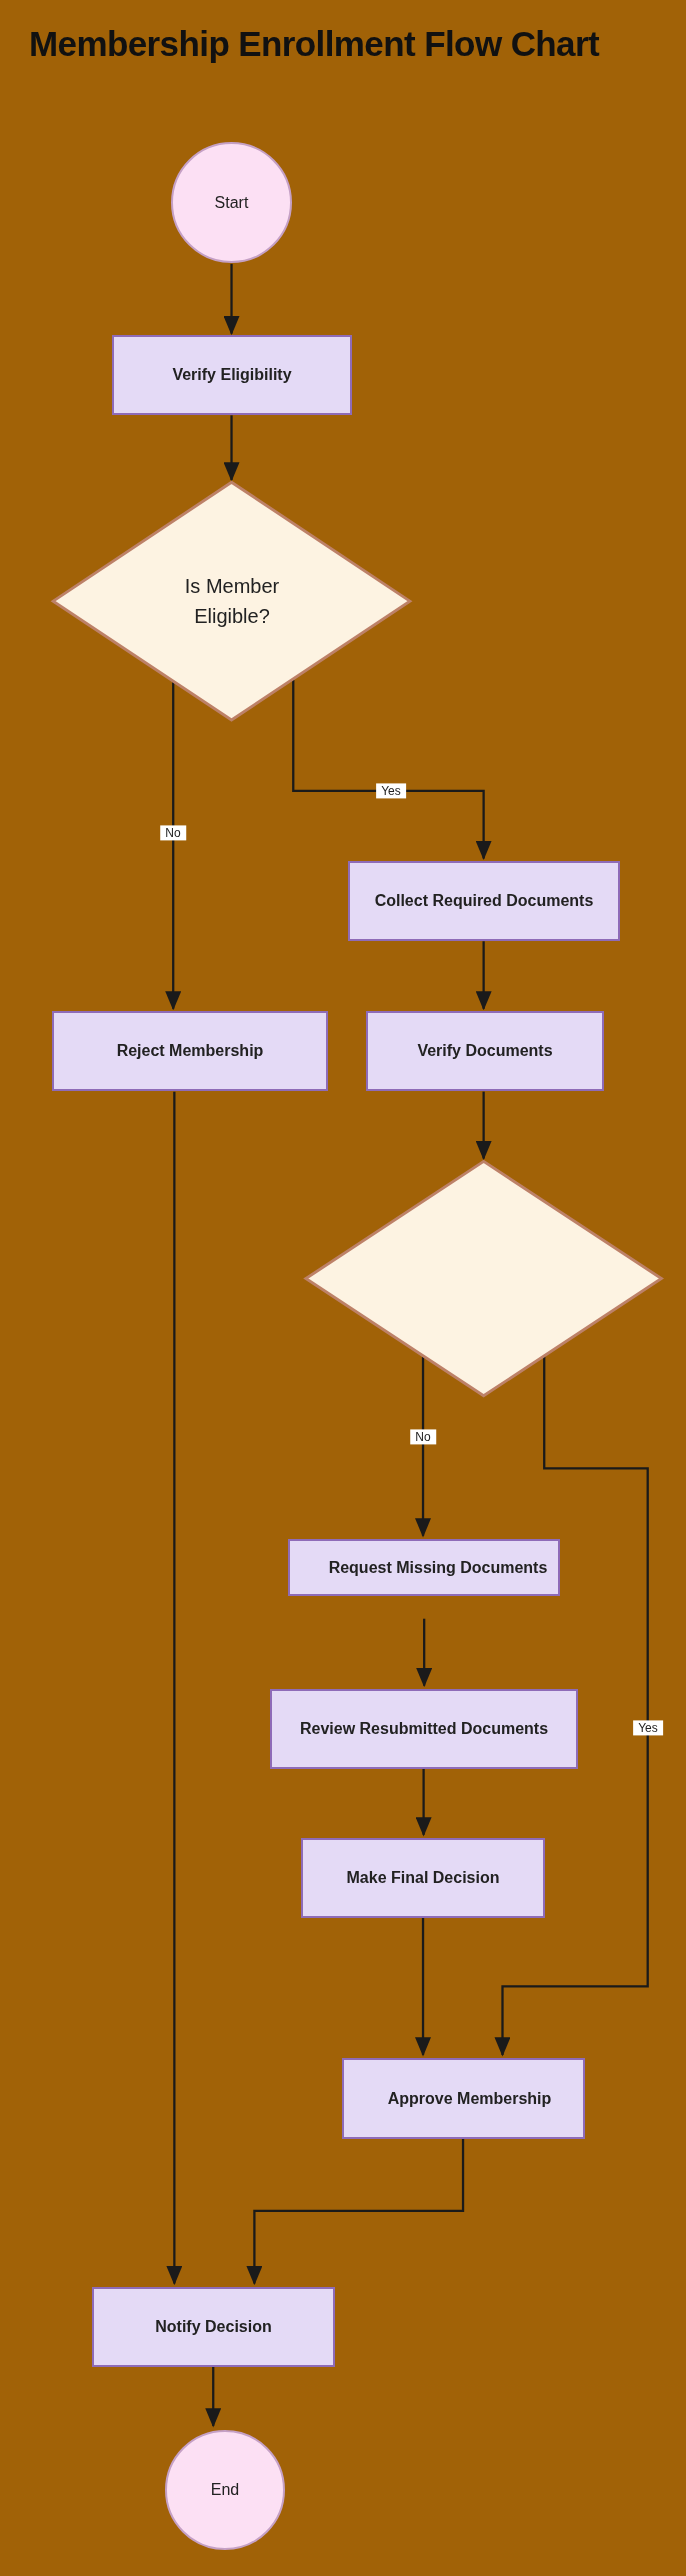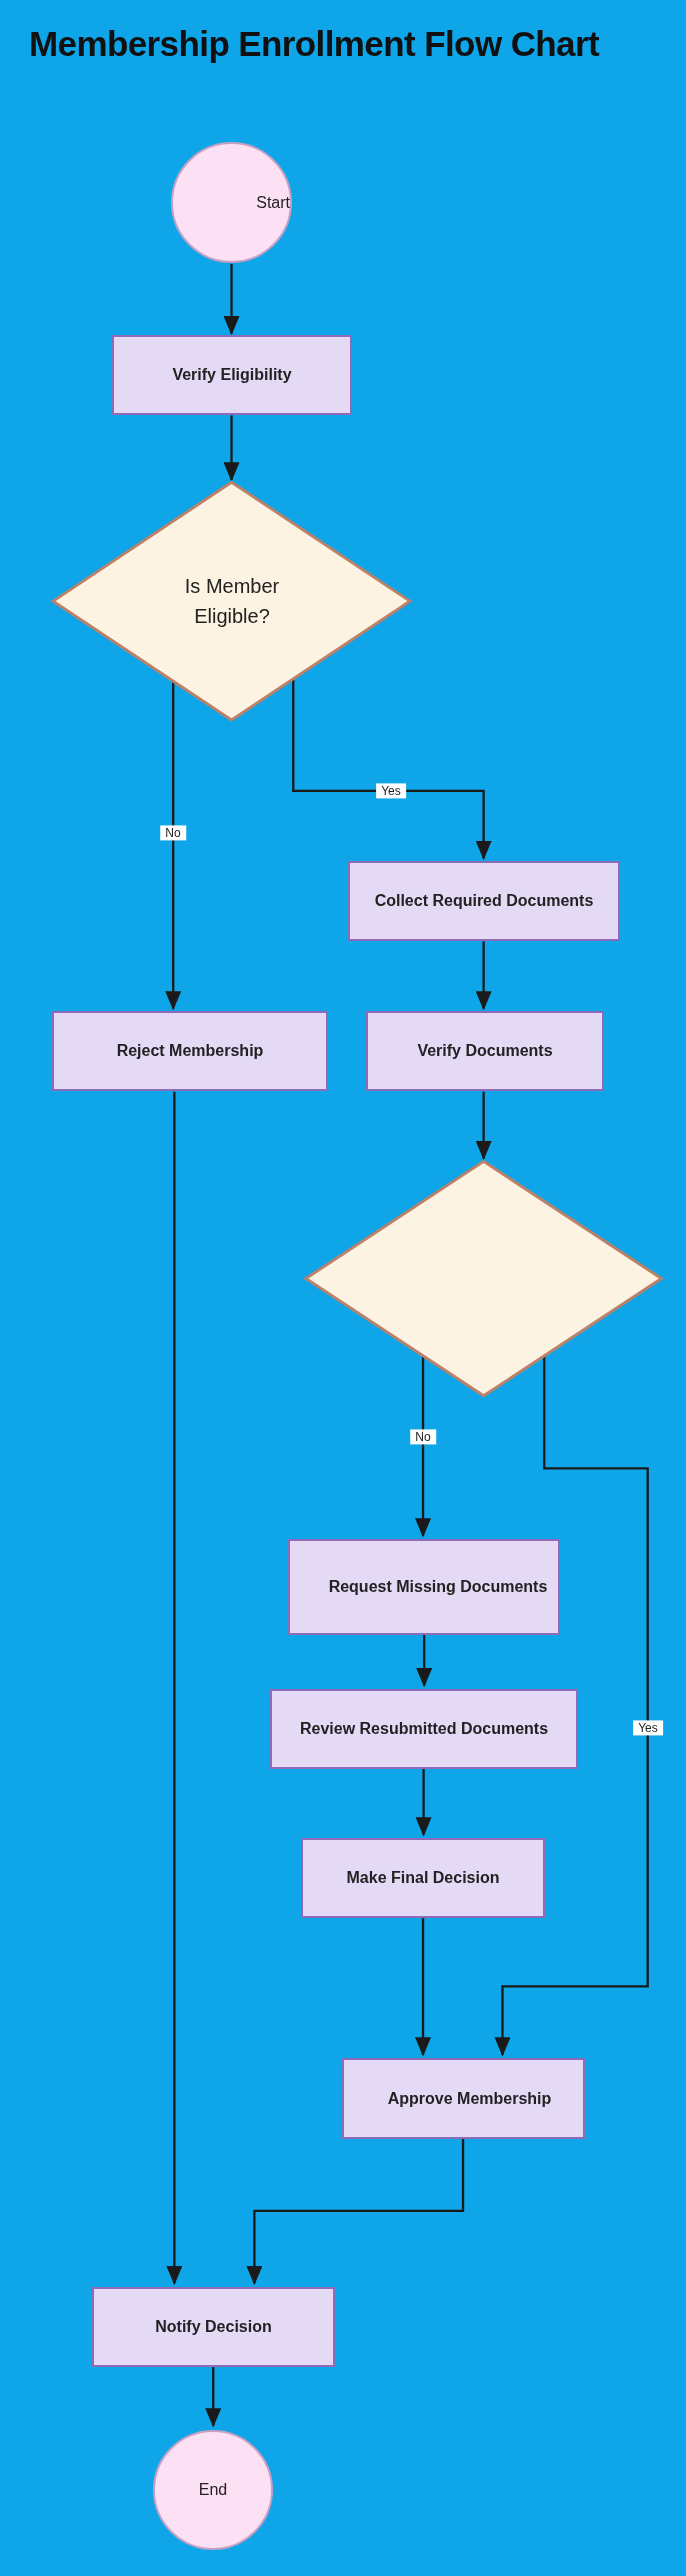--- a/index.html
+++ b/index.html
@@ -1,19 +1,19 @@
 <!DOCTYPE html>
 <html style="font-size:9.2px"><head>
 <meta charset="utf-8">
 <style>
   html,body{margin:0;padding:0;background:#ffffff;}
   .canvas{
     position:relative;
     width:686px;height:2576px;
-    background:#0ea5e9;
+    background:#a16207;
     font-family:"Liberation Sans", sans-serif;
     overflow:hidden;
   }
   .title{
     position:absolute;left:29px;top:24px;margin:0;
     font-size:35px;font-weight:bold;color:#111111;
     letter-spacing:-0.6px;white-space:nowrap;
   }
   .edges{position:absolute;left:0;top:0;}
   .node{
@@ -67,40 +67,40 @@
     <path d="M742 2830 V 2947" fill="none" stroke="#1a1a1a" stroke-width="4" marker-end="url(#arrow)"></path>
     <path d="M741 3092 V 3208" fill="none" stroke="#1a1a1a" stroke-width="4" marker-end="url(#arrow)"></path>
     <path d="M740 3352 V 3593" fill="none" stroke="#1a1a1a" stroke-width="4" marker-end="url(#arrow)"></path>
     <path d="M810 3739 V 3866 H 445 V 3993" fill="none" stroke="#1a1a1a" stroke-width="4" marker-end="url(#arrow)"></path>
     <path d="M373 4138 V 4242" fill="none" stroke="#1a1a1a" stroke-width="4" marker-end="url(#arrow)"></path>
 
     <polygon points="405,842 717,1050 405,1258 93,1050" fill="#fdf3e2" stroke="#bd8168" stroke-width="5"></polygon>
     <polygon points="846,2030 1157,2235 846,2440 535,2235" fill="#fdf3e2" stroke="#bd8168" stroke-width="5"></polygon>
   </svg>
 
-  <div class="node terminator" style="left:171px;top:142px;width:121px;height:121px;justify-content:flex-end;">
+  <div class="node terminator" style="left:171px;top:142px;width:121px;height:121px;">
     <span>Start</span>
   </div>
-  <div class="node terminator" style="left:153px;top:2430px;width:120px;height:120px;">
+  <div class="node terminator" style="left:165px;top:2430px;width:120px;height:120px;">
     <span>End</span>
   </div>
 
   <div class="node process" style="left:112px;top:335px;width:240px;height:80px;">
     <span>Verify Eligibility</span>
   </div>
   <div class="node process" style="left:348px;top:861px;width:272px;height:80px;">
     <span>Collect Required Documents</span>
   </div>
   <div class="node process" style="left:52px;top:1011px;width:276px;height:80px;">
     <span>Reject Membership</span>
   </div>
   <div class="node process" style="left:366px;top:1011px;width:238px;height:80px;justify-content:center;">
     <span>Verify Documents</span>
   </div>
-  <div class="node process" style="left:288px;top:1539px;width:272px;height:96px;padding-left:28px;">
+  <div class="node process" style="left:288px;top:1539px;width:272px;height:57px;padding-left:28px;">
     <span>Request Missing Documents</span>
   </div>
   <div class="node process" style="left:270px;top:1689px;width:308px;height:80px;">
     <span>Review Resubmitted Documents</span>
   </div>
   <div class="node process" style="left:301px;top:1838px;width:244px;height:80px;">
     <span>Make Final Decision</span>
   </div>
   <div class="node process" style="left:342px;top:2058px;width:243px;height:81px;padding-left:12px;">
     <span>Approve Membership</span>

